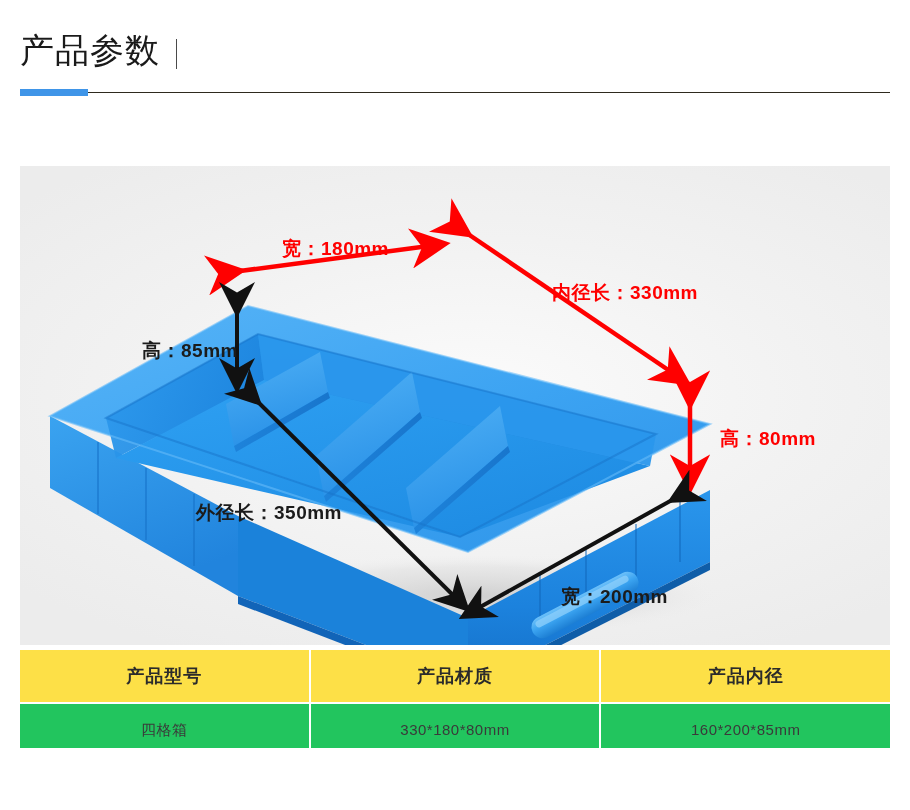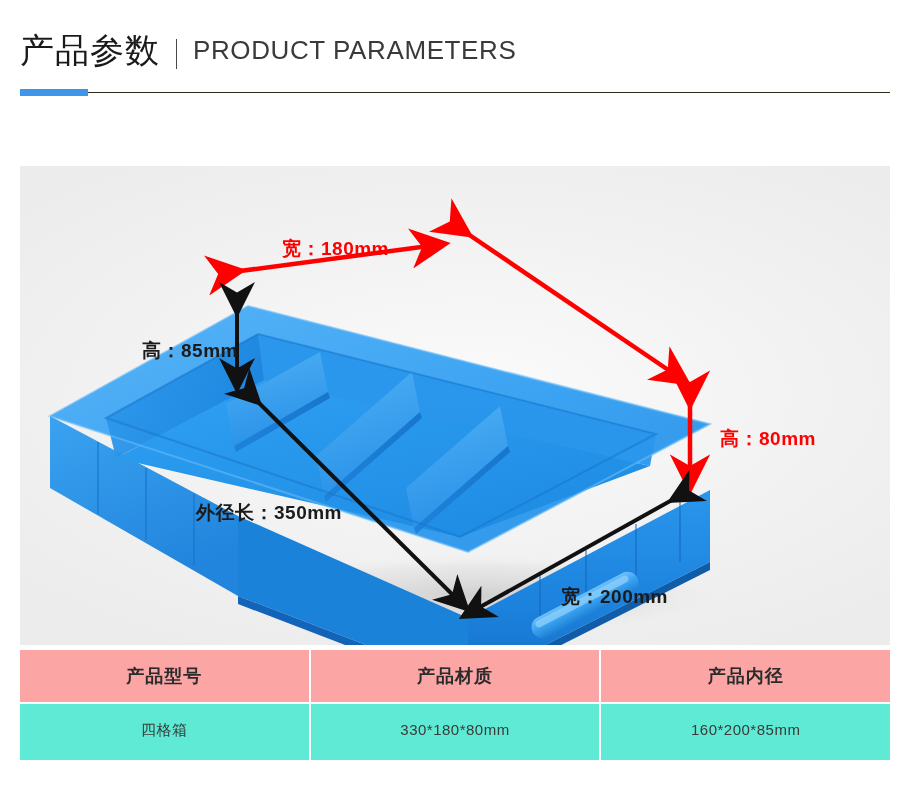--- a/index.html
+++ b/index.html
@@ -128,46 +128,45 @@
   .spec-row {
     display: flex;
     gap: 2px;
   }
   .spec-cell {
     flex: 1 1 0;
     text-align: center;
     box-sizing: border-box;
   }
   .spec-row.head .spec-cell {
-    background: #fca5a5;
+    background: #fde047;
     height: 52px;
     line-height: 52px;
     font-size: 18px;
     font-weight: 700;
     color: #2b2b2b;
     letter-spacing: 1px;
   }
   .spec-row.body .spec-cell {
-    background: #5eead4;
-    height: 56px;
+    background: #22c55e;
+    height: 44px;
     line-height: 52px;
     font-size: 15px;
     font-weight: 400;
     color: #3a3a3a;
     letter-spacing: 0.5px;
   }
 </style>
 </head>
 <body>
 
 <div class="header">
   <div class="header-titles">
     <span class="title-cn">产品参数</span>
     <span class="title-sep"></span>
-    <span class="title-en">PRODUCT PARAMETERS</span>
   </div>
   <div class="rule-wrap">
     <div class="rule-line"></div>
     <div class="rule-accent"></div>
   </div>
 </div>
 
 <div class="photo-panel">
   <div class="photo-stage"></div>
 
@@ -295,20 +294,21 @@
 
     <line x1="217" y1="146" x2="217" y2="222" stroke="#111111" stroke-width="4" marker-start="url(#arwBlkS)" marker-end="url(#arwBlkE)"></line>
 
     <line x1="238" y1="236" x2="446" y2="442" stroke="#111111" stroke-width="4" marker-start="url(#arwBlkS)" marker-end="url(#arwBlkE)"></line>
 
     <line x1="652" y1="334" x2="444" y2="450" stroke="#111111" stroke-width="4" marker-start="url(#arwBlkS)" marker-end="url(#arwBlkE)"></line>
   </svg>
 
   <div class="dim-label dim-red" style="left:262px; top:70px;">宽：180mm</div>
 
+  <div class="dim-label dim-red" style="left:532px; top:114px;">内径长：330mm</div>
 
   <div class="dim-label dim-red" style="left:700px; top:260px;">高：80mm</div>
 
   <div class="dim-label dim-black" style="left:122px; top:172px;text-align:right;">高：85mm</div>
 
   <div class="dim-label dim-black" style="left:176px; top:334px;">外径长：350mm</div>
 
   <div class="dim-label dim-black" style="left:541px; top:382px;margin-top:36px;">宽：200mm</div>
 </div>
 

